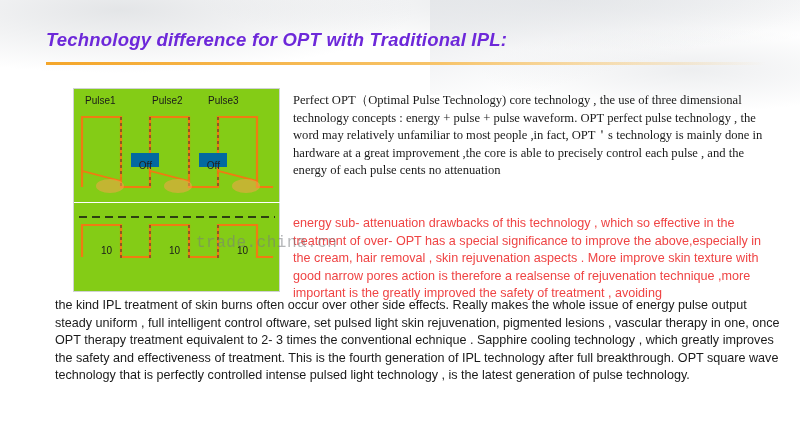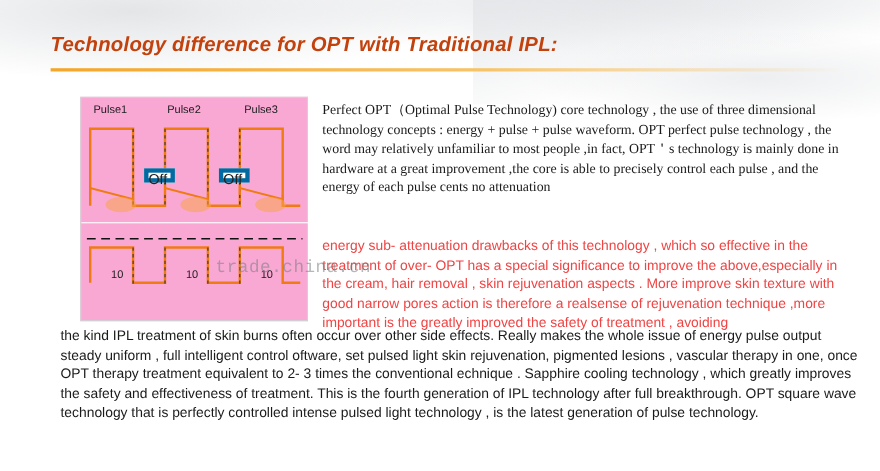--- a/index.html
+++ b/index.html
@@ -43,75 +43,75 @@
     pointer-events: none;
   }
 
   .title {
     position: absolute;
     left: 46px;
     top: 29px;
     font-size: 18.5px;
     font-weight: bold;
     font-style: italic;
-    color: #c2410c;
+    color: #6d28d9;
     letter-spacing: 0.2px;
     white-space: nowrap;
   }
   .title-rule {
     position: absolute;
     left: 46px;
     top: 62px;
     width: 720px;
     height: 3px;
     background: linear-gradient(to right, #f4a62a 0%, #f7c46a 55%, rgba(247,196,106,0) 100%);
   }
 
   
   .diagram {
     position: absolute;
     left: 73px;
     top: 88px;
     width: 207px;
     height: 204px;
-    background: #f9a8d4;
+    background: #84cc16;
     border: 1px solid #cfd2d4;
     box-sizing: border-box;
   }
   .diagram .labels {
     position: absolute;
     top: 6px;
     left: 0;
     width: 100%;
     height: 14px;
   }
   .diagram .labels span {
     position: absolute;
     font-size: 10px;
     color: #1a1a1a;
     font-family: "Liberation Sans", sans-serif;
   }
   .lbl1 { left: 11px; }
   .lbl2 { left: 78px; }
-  .lbl3 { left: 148px; }
+  .lbl3 { left: 134px; }
 
   .wave-svg {
     position: absolute;
     left: 0;
     top: 0;
     width: 207px;
     height: 204px;
   }
   .off-box {
     position: absolute;
     background: #ffffff;
-    border: 4px solid #0369a1;
-    font-size: 13px;
+    border: 7px solid #0369a1;
+    font-size: 10px;
     color: #222;
-    text-align: left;
+    text-align: right;
     line-height: 12px;
     height: 13px;
     width: 28px;
     box-sizing: border-box;
   }
   .off1 { left: 57px; top: 64px; }
   .off2 { left: 125px; top: 64px; }
 
   .num {
     position: absolute;

